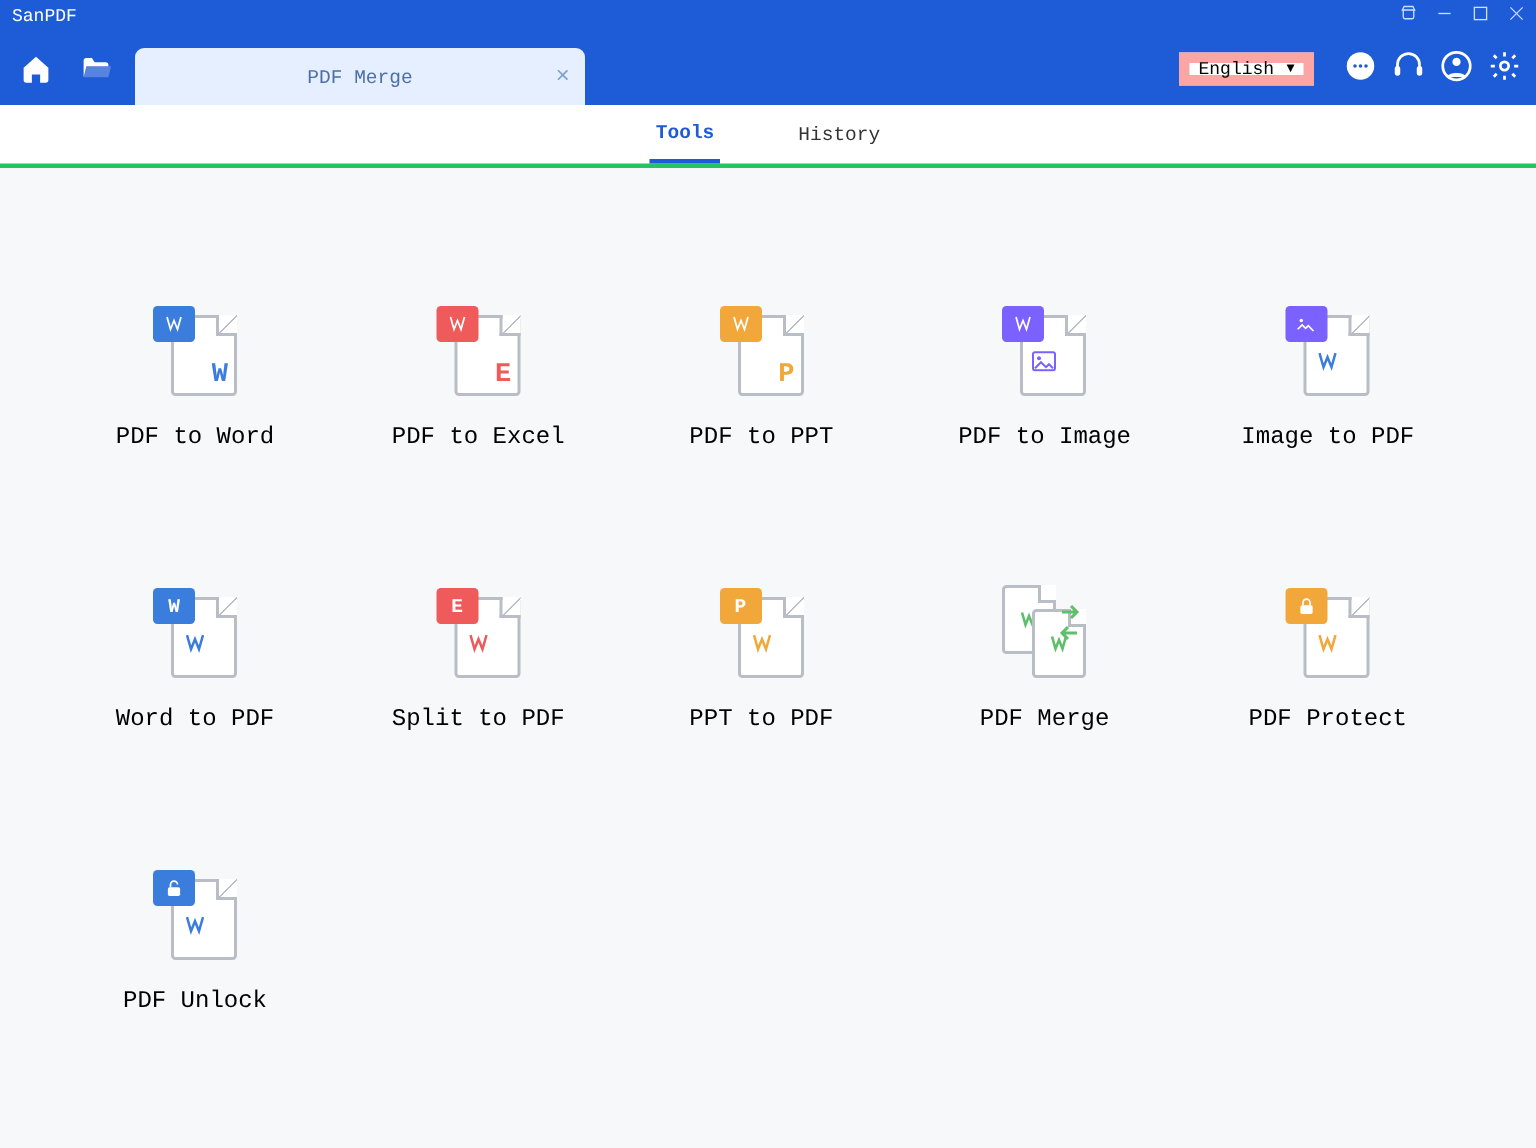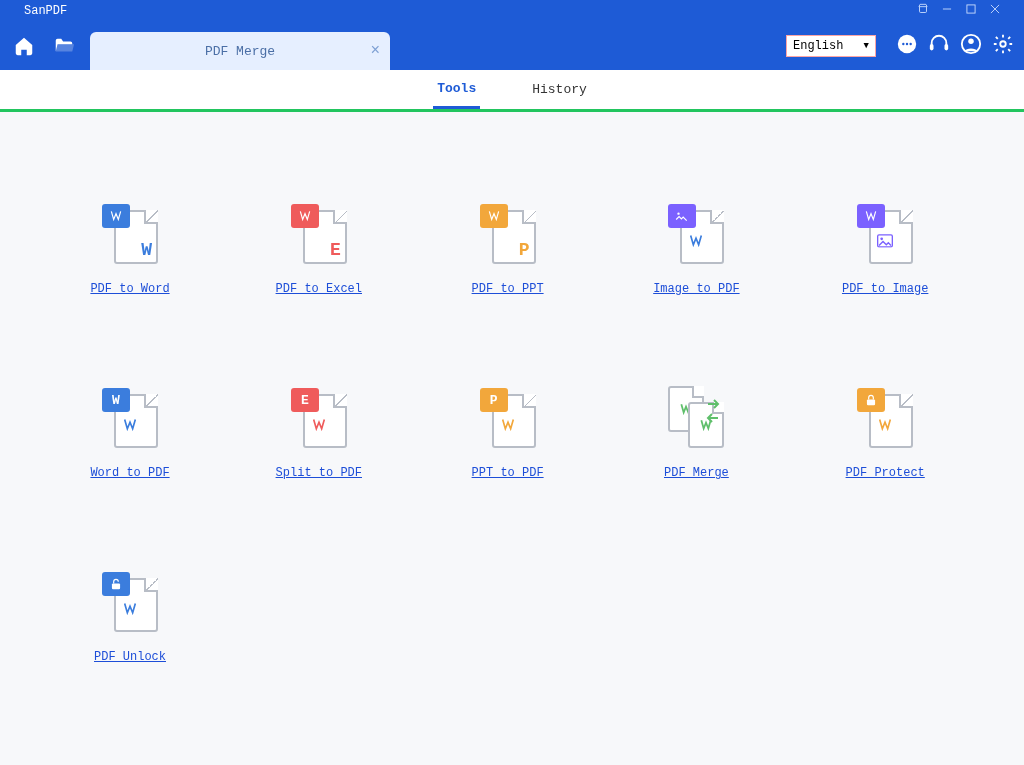--- a/index.html
+++ b/index.html
@@ -4,21 +4,21 @@
 <style>
 * { margin: 0; padding: 0; box-sizing: border-box; font-family: "Courier New", monospace; }
 html, body { width: 1024px; height: 765px; overflow: hidden; background: #f7f8fa; }
 
 .titlebar {
   height: 22px;
   background: #1e5bd6;
   display: flex;
   align-items: center;
   justify-content: space-between;
-  padding: 0 22px;
+  padding: 0 6px;
   color: #fff;
   font-size: 12px;
 }
 .titlebar .left { padding-left: 2px; }
 .titlebar .right { display: flex; align-items: center; gap: 10px; }
 .titlebar .right svg { width: 14px; height: 14px; fill: none; stroke: #cfe0ff; stroke-width: 1.5; }
 .titlebar .right .wc { cursor: pointer; }
 
 .toolbar {
   height: 48px;
@@ -46,21 +46,21 @@
 }
 .tab .close { position: absolute; right: 10px; color: #7ea0d4; cursor: pointer; font-size: 16px; }
 .tab .tlabel { width: 100%; text-align: center; }
 
 .toolbar .spacer { flex: 1; }
 
 .lang-select {
   width: 90px;
   height: 22px;
   background: #fff;
-  border: 1px solid #fca5a5;
+  border: 7px solid #fca5a5;
   font-size: 12px;
   display:flex;
   align-items:center;
   padding: 0 6px;
   justify-content: space-between;
   cursor: pointer;
 }
 .lang-select .arrow { font-size: 9px; }
 
 .right-icons { display: flex; align-items: center; gap: 10px; margin-left: 8px; }
@@ -89,21 +89,21 @@
   row-gap: 90px;
 }
 .tool {
   display: flex;
   flex-direction: column;
   align-items: center;
   gap: 18px;
   cursor: pointer;
   width: 120px;
 }
-.tool .label { font-size: 12px; color: #1d4ed8; white-space: nowrap; text-decoration: underline; }
+.tool .label { font-size: 16px; color: #000000; white-space: nowrap; }
 
 .ficon { width: 56px; height: 62px; position: relative; }
 
 .page {
   position: absolute;
   width: 44px; height: 54px;
   background: #fff;
   border: 2px solid #b8bdc6;
   border-radius: 3px;
   bottom: 0; right: 0;
@@ -303,47 +303,47 @@
           </div>
         <div class="letter t-orange">P</div>
       </div>
       <div class="label">PDF to PPT</div>
     </div>
 
     <div class="tool">
       <div class="ficon">
         <div class="page"></div>
         <div class="tag c-purple">
+            <svg width="14" height="14" viewBox="0 0 24 24">
+              <path d="M4 4l4 14 4-10 4 10 4-14" fill="none" stroke="#fff" stroke-width="2"></path>
+            </svg>
+          </div>
+        <div class="sym"><svg viewBox="0 0 24 20">
+              <rect x="1" y="1" width="22" height="18" rx="2" fill="none" stroke="#7b61ff" stroke-width="2"></rect>
+              <circle cx="7" cy="7" r="2" fill="#7b61ff"></circle>
+              <path d="M3 17l6-6 5 5 3-3 4 4" fill="none" stroke="#7b61ff" stroke-width="2"></path>
+            </svg></div>
+      </div>
+      <div class="label">PDF to Image</div>
+    </div>
+
+    <div class="tool">
+      <div class="ficon">
+        <div class="page"></div>
+        <div class="tag c-purple">
             <svg width="14" height="14" viewBox="0 0 24 20">
               <circle cx="6" cy="6" r="2" fill="#fff"></circle>
               <path d="M2 16l5-5 4 4 3-3 6 6" fill="none" stroke="#fff" stroke-width="2"></path>
             </svg>
           </div>
         <div class="sym"><svg viewBox="0 0 24 20">
               <path d="M4 2l4 14 4-10 4 10 4-14" fill="none" stroke="#3b7ddd" stroke-width="2.5"></path>
             </svg></div>
       </div>
       <div class="label">Image to PDF</div>
-    </div>
-
-    <div class="tool">
-      <div class="ficon">
-        <div class="page"></div>
-        <div class="tag c-purple">
-            <svg width="14" height="14" viewBox="0 0 24 24">
-              <path d="M4 4l4 14 4-10 4 10 4-14" fill="none" stroke="#fff" stroke-width="2"></path>
-            </svg>
-          </div>
-        <div class="sym"><svg viewBox="0 0 24 20">
-              <rect x="1" y="1" width="22" height="18" rx="2" fill="none" stroke="#7b61ff" stroke-width="2"></rect>
-              <circle cx="7" cy="7" r="2" fill="#7b61ff"></circle>
-              <path d="M3 17l6-6 5 5 3-3 4 4" fill="none" stroke="#7b61ff" stroke-width="2"></path>
-            </svg></div>
-      </div>
-      <div class="label">PDF to Image</div>
     </div>
 
     <div class="tool">
       <div class="ficon">
         <div class="page"></div>
         <div class="tag c-blue" style="font-size:13px;">W</div>
         <div class="sym"><svg viewBox="0 0 24 20">
               <path d="M4 2l4 14 4-10 4 10 4-14" fill="none" stroke="#3b7ddd" stroke-width="2.5"></path>
             </svg></div>
       </div>

